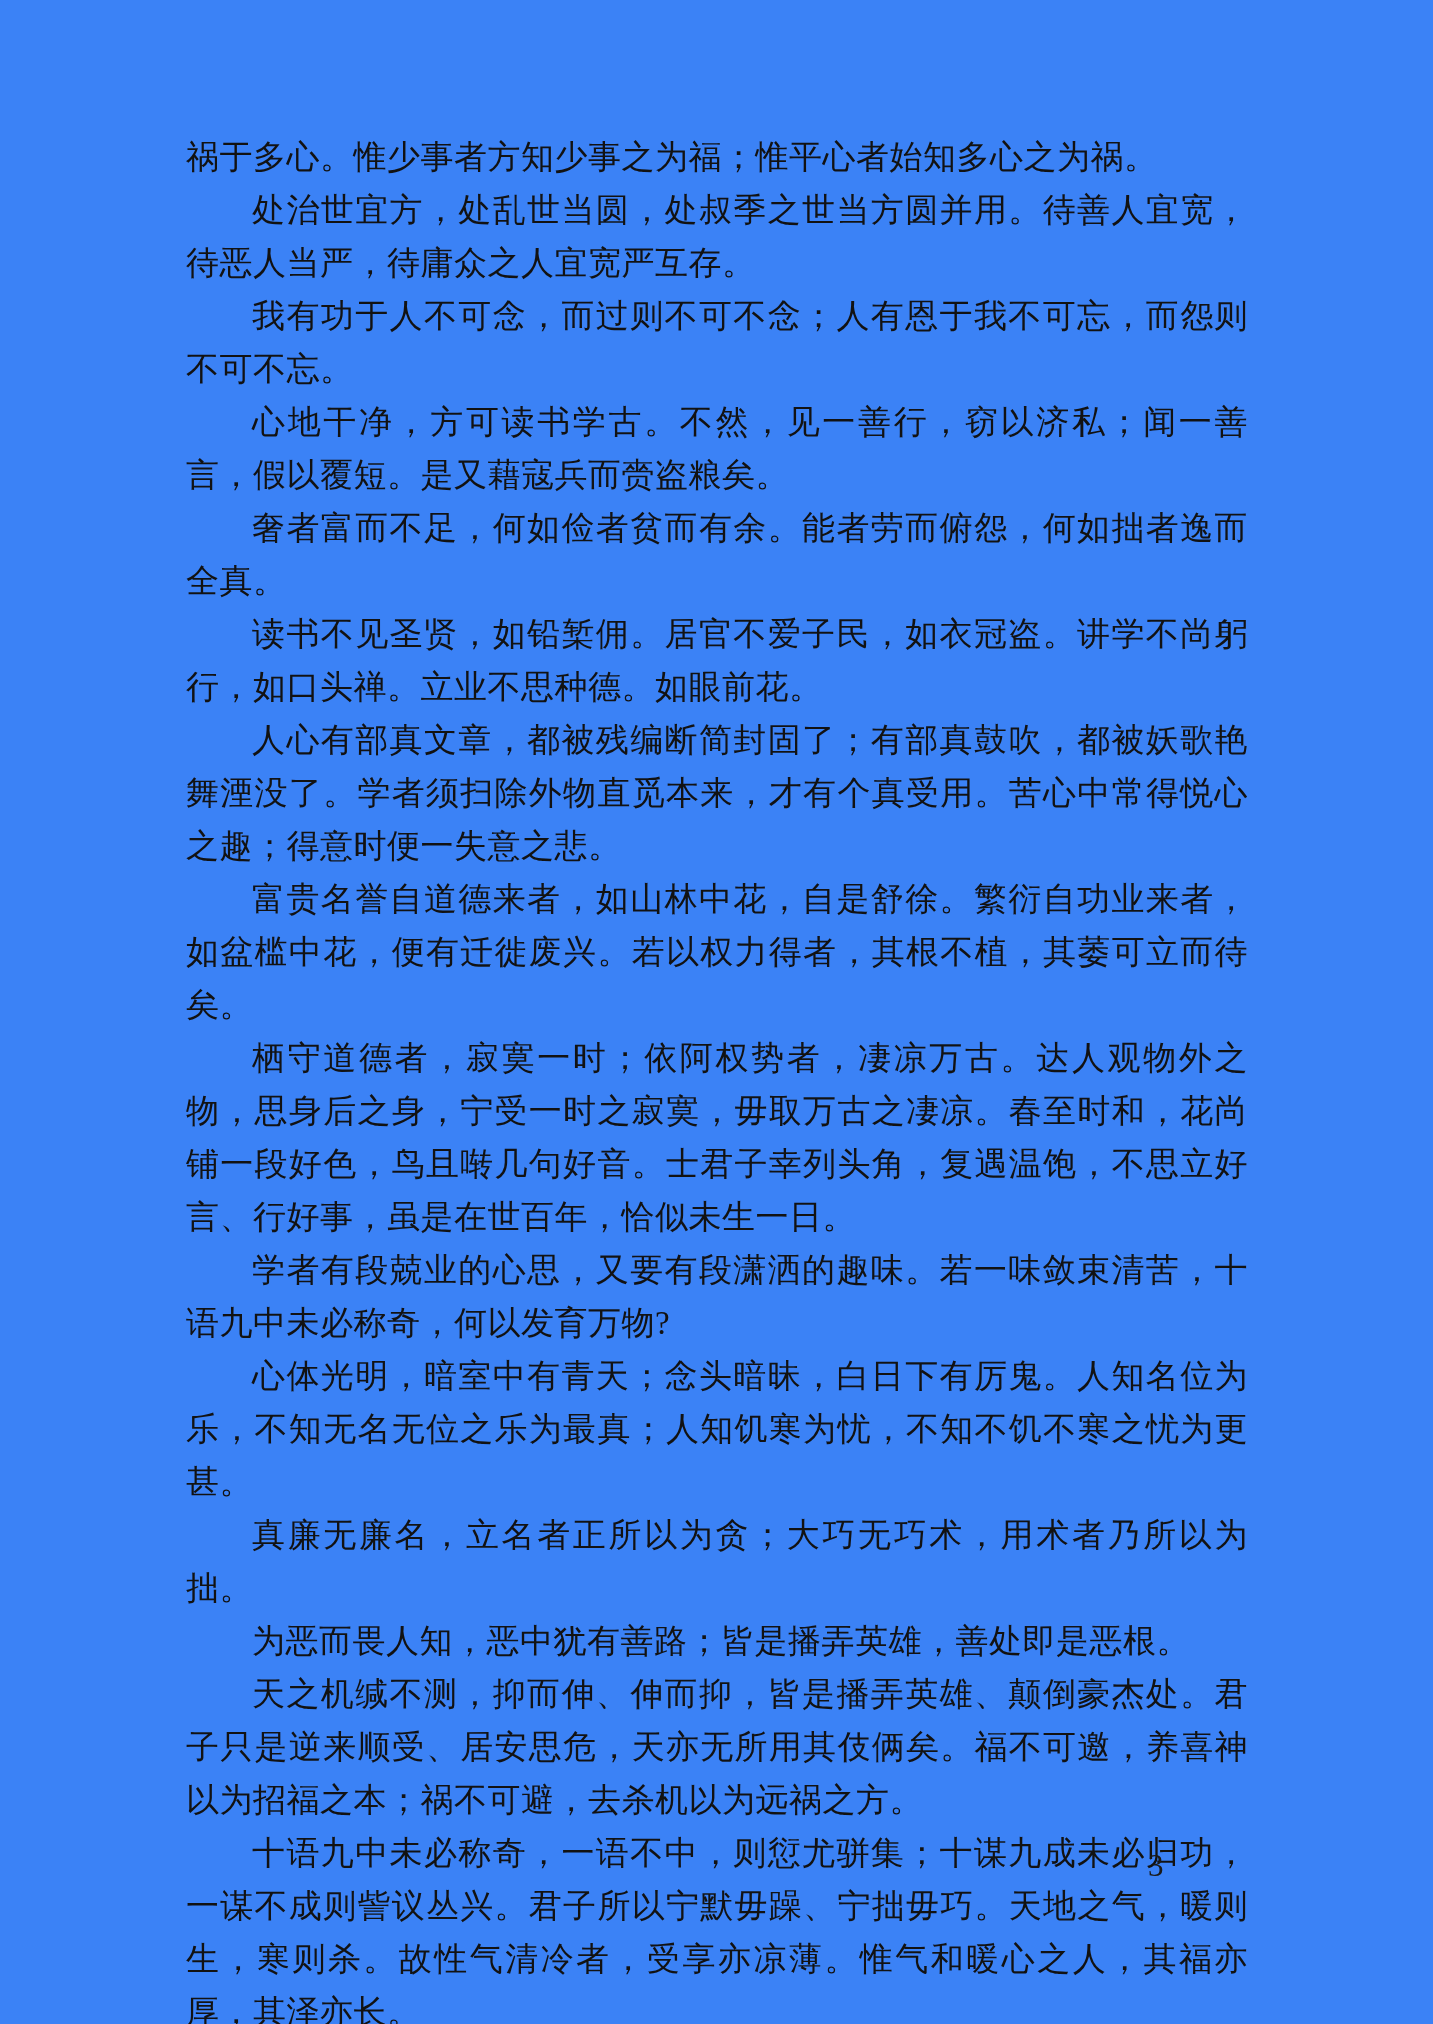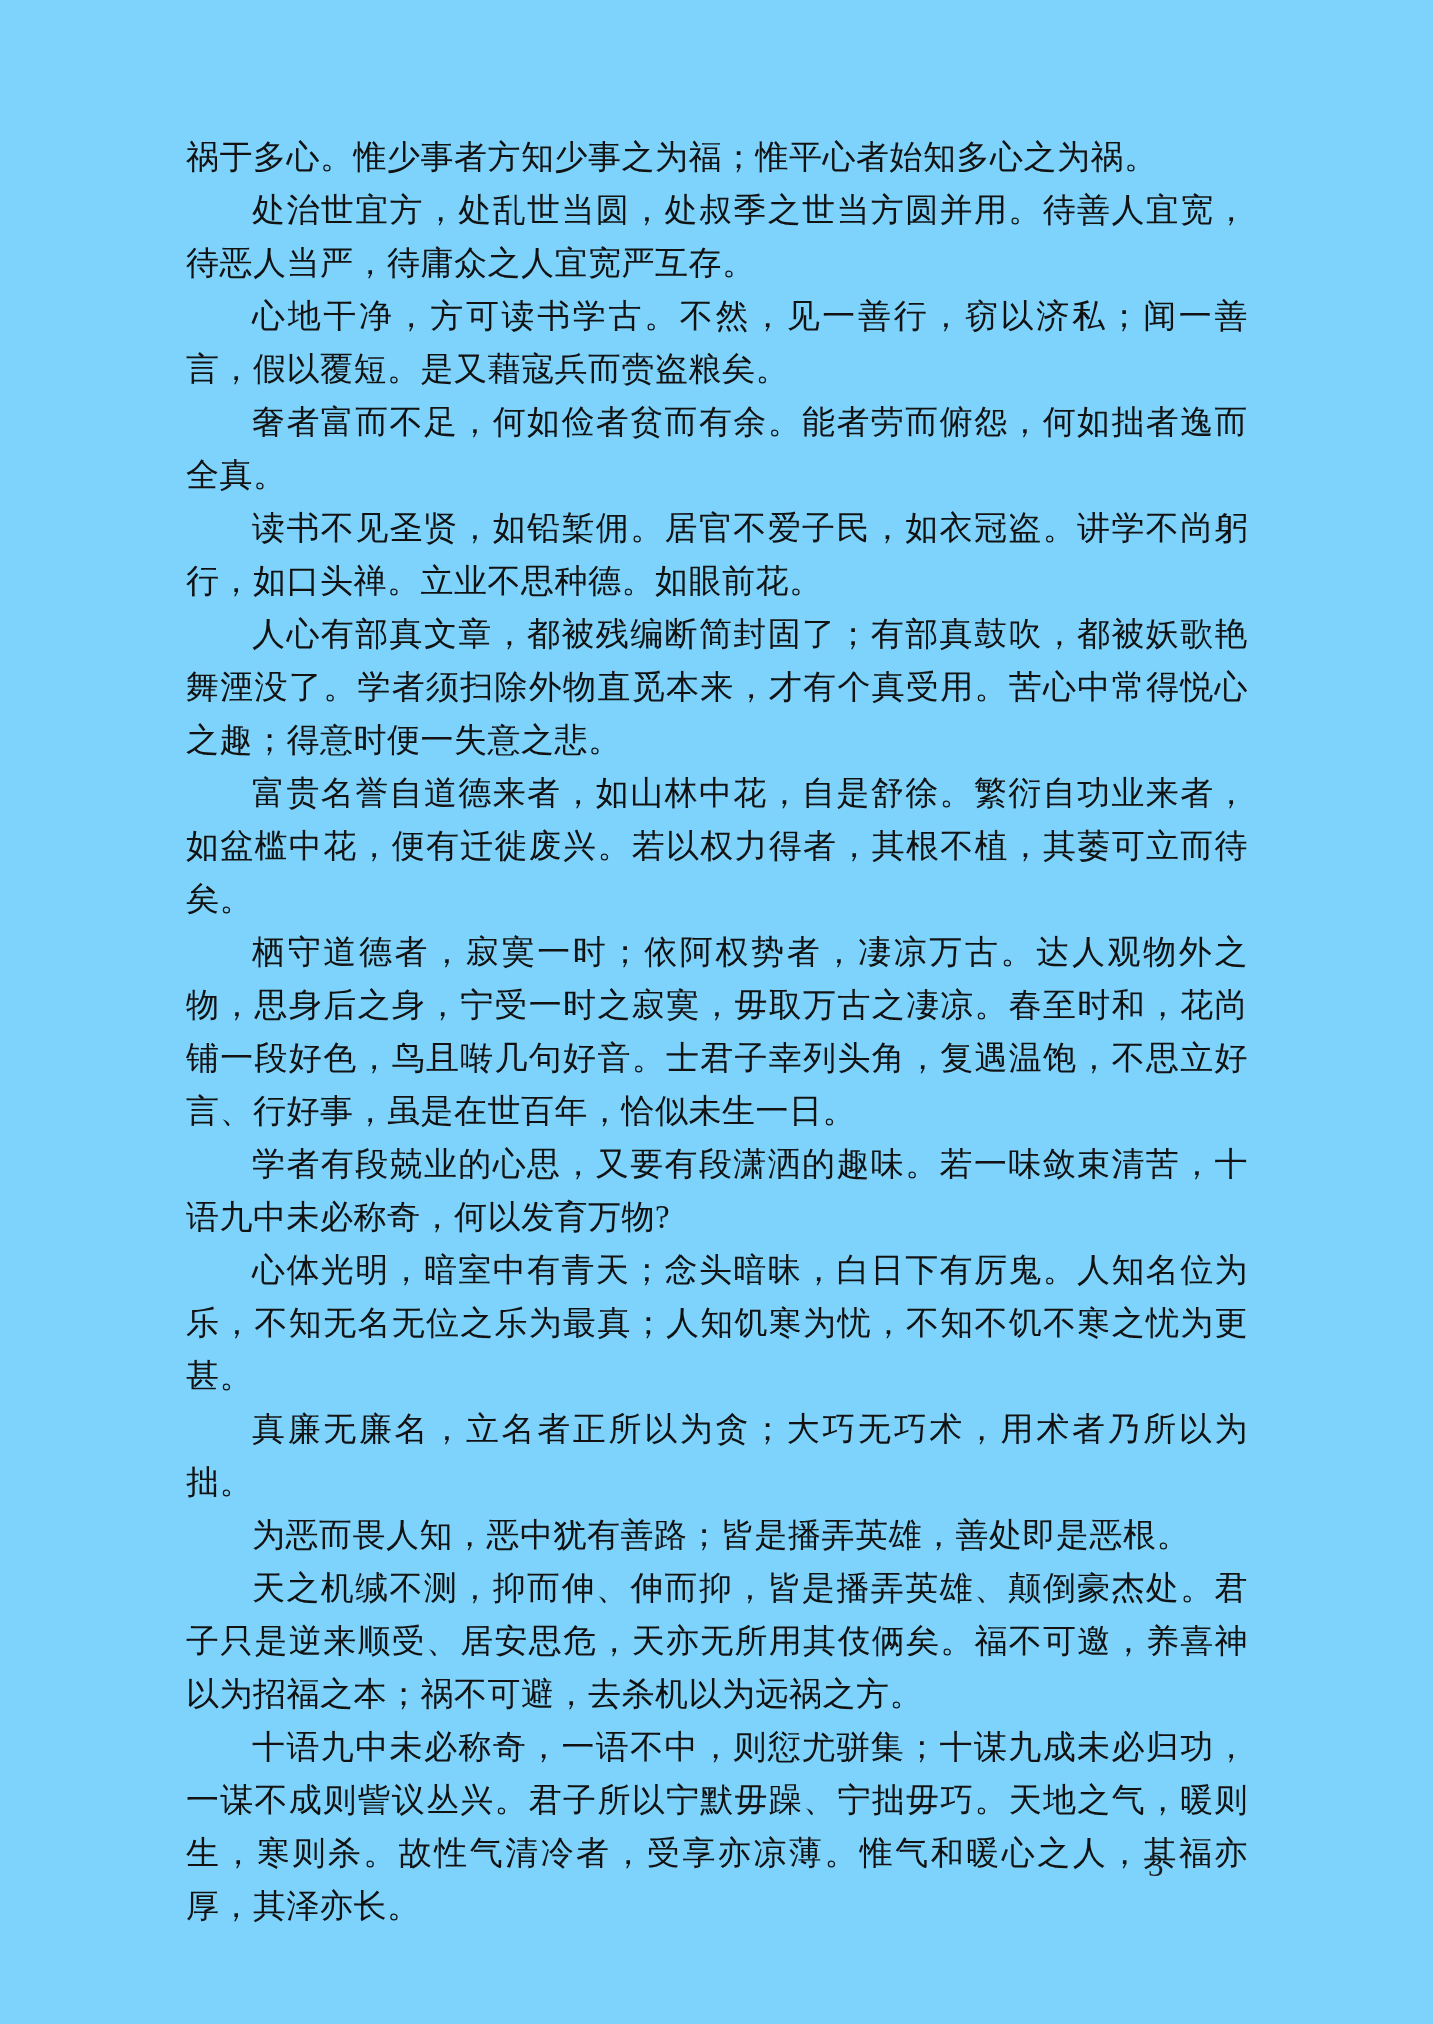--- a/index.html
+++ b/index.html
@@ -4,21 +4,21 @@
 <style>
   html, body {
     margin: 0;
     padding: 0;
     background: #ffffff;
   }
   .page {
     position: relative;
     width: 1433px;
     height: 2024px;
-    background: #7dd3fc;
+    background: #3b82f6;
     overflow: hidden;
     font-family: "Liberation Serif", "DejaVu Serif", serif;
     color: #121212;
   }
   .text-content {
     position: absolute;
     left: 186px;
     top: 131px;
     width: 1062px;
   }
@@ -45,20 +45,21 @@
     font-family: "Liberation Serif", "DejaVu Serif", serif;
   }
 </style>
 </head>
 <body>
 
 <div class="page">
   <div class="text-content">
       <p class="para">祸于多心。惟少事者方知少事之为福；惟平心者始知多心之为祸。</p>
       <p class="para indent">处治世宜方，处乱世当圆，处叔季之世当方圆并用。待善人宜宽，待恶人当严，待庸众之人宜宽严互存。</p>
+      <p class="para indent">我有功于人不可念，而过则不可不念；人有恩于我不可忘，而怨则不可不忘。</p>
       <p class="para indent">心地干净，方可读书学古。不然，见一善行，窃以济私；闻一善言，假以覆短。是又藉寇兵而赍盗粮矣。</p>
       <p class="para indent">奢者富而不足，何如俭者贫而有余。能者劳而俯怨，何如拙者逸而全真。</p>
       <p class="para indent">读书不见圣贤，如铅椠佣。居官不爱子民，如衣冠盗。讲学不尚躬行，如口头禅。立业不思种德。如眼前花。</p>
       <p class="para indent">人心有部真文章，都被残编断简封固了；有部真鼓吹，都被妖歌艳舞湮没了。学者须扫除外物直觅本来，才有个真受用。苦心中常得悦心之趣；得意时便一失意之悲。</p>
       <p class="para indent">富贵名誉自道德来者，如山林中花，自是舒徐。繁衍自功业来者，如盆槛中花，便有迁徙废兴。若以权力得者，其根不植，其萎可立而待矣。</p>
       <p class="para indent">栖守道德者，寂寞一时；依阿权势者，凄凉万古。达人观物外之物，思身后之身，宁受一时之寂寞，毋取万古之凄凉。春至时和，花尚铺一段好色，鸟且啭几句好音。士君子幸列头角，复遇温饱，不思立好言、行好事，虽是在世百年，恰似未生一日。</p>
       <p class="para indent">学者有段兢业的心思，又要有段潇洒的趣味。若一味敛束清苦，十语九中未必称奇，何以发育万物?</p>
       <p class="para indent">心体光明，暗室中有青天；念头暗昧，白日下有厉鬼。人知名位为乐，不知无名无位之乐为最真；人知饥寒为忧，不知不饥不寒之忧为更甚。</p>
       <p class="para indent">真廉无廉名，立名者正所以为贪；大巧无巧术，用术者乃所以为拙。</p>
       <p class="para indent">为恶而畏人知，恶中犹有善路；皆是播弄英雄，善处即是恶根。</p>

